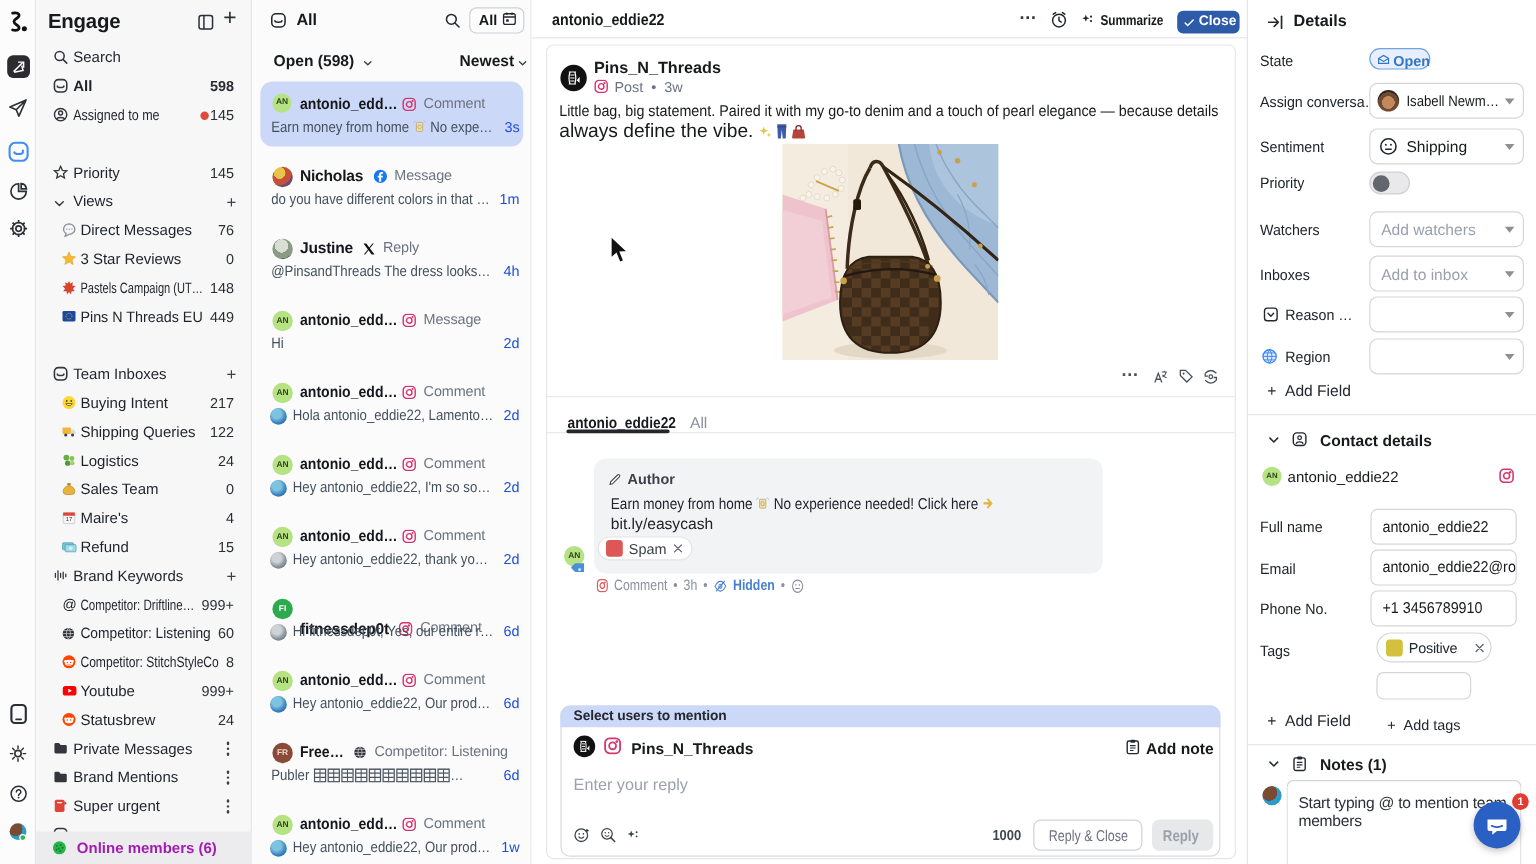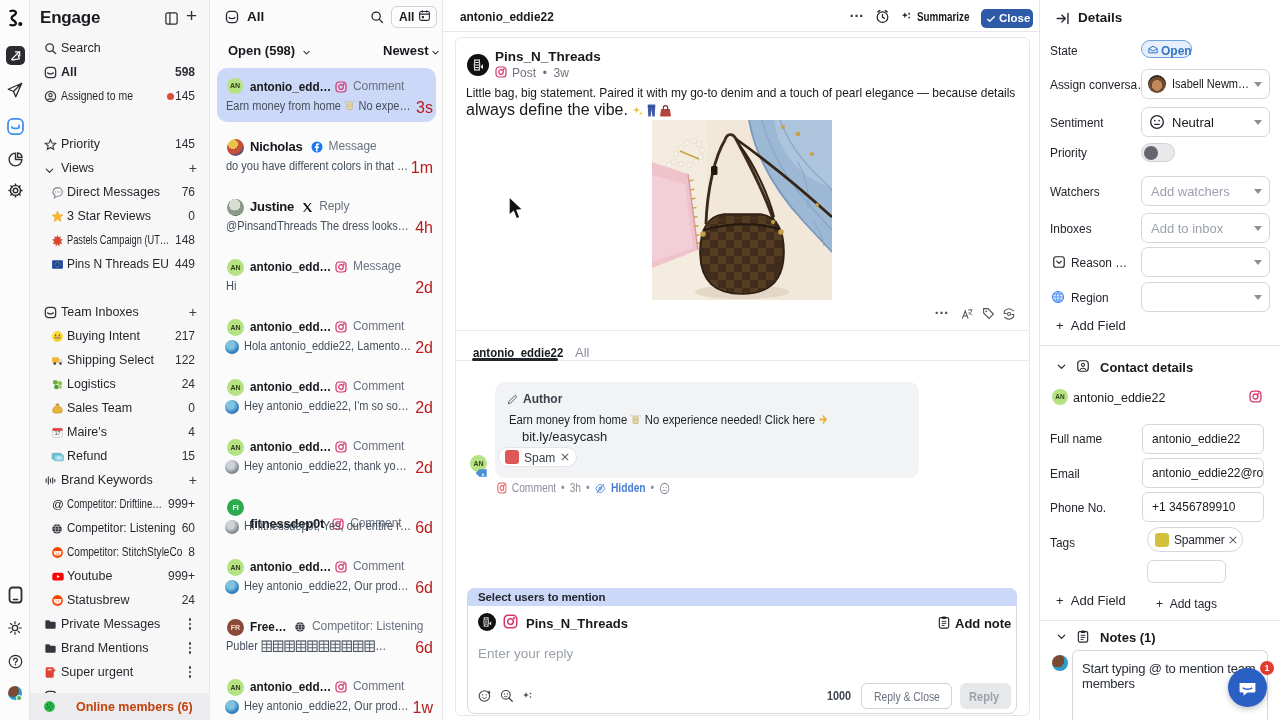--- a/index.html
+++ b/index.html
@@ -14,21 +14,21 @@
 .nc{position:absolute;right:15px;top:5px;font-size:12px;color:#2b2f35}
 .ni{position:absolute;top:5px}
 .dot{position:absolute;left:137px;top:9px;width:7px;height:7px;border-radius:50%;background:#de4a3d}
 .plus{position:absolute;right:13px;top:4px;font-size:14px;color:#3c4046}
 .kb{position:absolute;right:19px;top:6px;width:2.5px}
 .kb b{display:block;width:2.5px;height:2.5px;border-radius:50%;background:#3c4046;margin-bottom:2px}
 #list{position:absolute;left:210px;top:0;width:233px;height:720px;background:#fbfbfc;border-right:1px solid #e7e7ea}
 .av{position:absolute;border-radius:50%}
 .typ{font-size:12px;color:#6b7280;white-space:nowrap}
 .prev{position:absolute;font-size:12.5px;color:#44505c;white-space:nowrap;overflow:hidden;text-overflow:ellipsis;transform:scaleX(.88);transform-origin:0 50%}
-.tm{position:absolute;right:9px;font-size:16px;color:#b91c1c}
+.tm{position:absolute;right:9px;font-size:12px;color:#1d4ed8}
 #main{position:absolute;left:443px;top:0;width:597px;height:720px;background:#fff;border-right:1px solid #e5e6e8}
 #details{position:absolute;left:1040px;top:0;width:240px;height:720px;background:#fff}
 .lbl{position:absolute;left:10px;font-size:12.5px;color:#20242a;white-space:nowrap;overflow:hidden;transform:scaleX(.95);transform-origin:0 0}
 .box{position:absolute;left:101px;width:129px;height:30px;border:1px solid #d6d6da;border-radius:7px;background:#fff}
 .caret{position:absolute;right:18px;width:0;height:0;border-left:4.5px solid transparent;border-right:4.5px solid transparent;border-top:5px solid #8c8f96}
 .inp{position:absolute;left:102px;width:122px;height:30px;border:1px solid #d6d6da;border-radius:6px;background:#fff;font-size:13px;color:#17191c;line-height:28px;padding-left:9px;white-space:nowrap;overflow:hidden}
 </style></head><body>
 <div id="iconbar">
 
 <svg class="ab" style="left:5px;top:8px" width="20" height="20" viewBox="0 0 20 20">
@@ -169,21 +169,21 @@
       <div class="nt" style="left:37px">Buying Intent</div>
       <div class="nc">217</div>
     </div>
 <div class="nr" style="top:348px">
       <div class="ni" style="left:21px;top:5px"><svg width="13" height="13" viewBox="0 0 24 24">
           <rect x="2" y="6" width="13" height="10" rx="1.5" fill="#f2b63c"></rect>
           <path d="M15 9 h4.5 l2.5 4 v3 h-7 z" fill="#d8dade"></path>
           <circle cx="7" cy="17.5" r="2.4" fill="#3a3e44"></circle>
           <circle cx="17.5" cy="17.5" r="2.4" fill="#3a3e44"></circle>
         </svg></div>
-      <div class="nt" style="left:37px">Shipping Select</div>
+      <div class="nt" style="left:37px">Shipping Queries</div>
       <div class="nc">122</div>
     </div>
 <div class="nr" style="top:372px">
       <div class="ni" style="left:21px;top:5px"><svg width="13" height="13" viewBox="0 0 24 24">
           <circle cx="8" cy="8" r="4.5" fill="#67ad45"></circle>
           <circle cx="16.5" cy="9.5" r="3.8" fill="#8bc34a"></circle>
           <circle cx="10" cy="16.5" r="4.2" fill="#4f9a3c"></circle>
           <circle cx="17" cy="16.5" r="3.4" fill="#a3d06a"></circle>
         </svg></div>
       <div class="nt" style="left:37px">Logistics</div>
@@ -314,21 +314,21 @@
 <div class="ab" style="left:0;top:693px;width:180px;height:27px;background:#ececee">
       <svg class="ab" style="left:13px;top:7px" width="13" height="13" viewBox="0 0 24 24">
         <circle cx="12" cy="12" r="10" fill="#27b54a"></circle>
         <circle cx="8" cy="9" r="1.5" fill="#0f7a2a"></circle>
         <circle cx="14" cy="7.5" r="1.5" fill="#0f7a2a"></circle>
         <circle cx="17" cy="12" r="1.5" fill="#0f7a2a"></circle>
         <circle cx="11" cy="13" r="1.5" fill="#0f7a2a"></circle>
         <circle cx="7.5" cy="15" r="1.5" fill="#0f7a2a"></circle>
         <circle cx="13.5" cy="17" r="1.5" fill="#0f7a2a"></circle>
       </svg>
-      <div class="ab b" style="left:46px;top:7px;font-size:12.5px;color:#c2410c">Online members (6)</div>
+      <div class="ab b" style="left:34px;top:7px;font-size:12.5px;color:#a21caf">Online members (6)</div>
     </div>
 </div>
 <div id="list">
 <svg class="ab" style="left:15px;top:10px" width="14" height="14" viewBox="0 0 24 24">
       <rect x="2.5" y="2.5" width="19" height="19" rx="6" fill="none" stroke="#23272e" stroke-width="2.2"></rect>
       <path d="M7 12.5 c0 2.8 10 2.8 10 0" fill="none" stroke="#23272e" stroke-width="2.2" stroke-linecap="round"></path>
     </svg>
 <div class="ab b" style="left:37px;top:9px;font-size:13.5px">All</div>
 <svg class="ab" style="left:160px;top:10px" width="14" height="14" viewBox="0 0 24 24">
       <circle cx="10.5" cy="10.5" r="7" fill="none" stroke="#23272e" stroke-width="2.2"></circle>
@@ -736,21 +736,21 @@
       <path d="M3 21 l4.5-1 L20 7.5 a2.2 2.2 0 0 0 -3.5-3.5 L4 16.5 z" fill="none" stroke="#4a5058" stroke-width="2"></path>
     </svg>
 <div class="ab" style="left:80px;top:392px;font-size:12px;font-weight:bold;color:#3a414a">Author</div>
 <div class="ab" style="left:66px;top:412px;font-size:13px;color:#20242a;white-space:nowrap;transform:scaleX(.87);transform-origin:0 50%">Earn money from home <svg width="13" height="11" viewBox="0 0 26 22" class="inl" style="vertical-align:-1px">
         <rect x="7" y="4" width="12" height="15" rx="1.5" fill="#ece0b5" stroke="#b99e53" stroke-width="1.2"></rect>
         <circle cx="13" cy="11.5" r="3.4" fill="none" stroke="#b99e53" stroke-width="1.2"></circle>
         <path d="M6 3 c-3-2 -5 0 -4.5 2.5 M20 3 c3-2 5 0 4.5 2.5" stroke="#b9c3cc" stroke-width="1.6" fill="none"></path>
       </svg> No experience needed! Click here <svg width="12" height="11" viewBox="0 0 24 22" class="inl" style="vertical-align:-1px">
         <path d="M2 9 h10 l-3.5-5 2-2 9 9 -9 9 -2-2 3.5-5 H2 z" fill="#e8b33c"></path>
       </svg></div>
-<div class="ab" style="left:79px;top:429px;font-size:13px;color:#20242a">bit.ly/easycash</div>
+<div class="ab" style="left:66px;top:429px;font-size:13px;color:#20242a">bit.ly/easycash</div>
 <div class="ab" style="left:55px;top:447px;width:79px;height:20px;background:#fff;border:1px solid #e3e4e8;border-radius:11px"></div>
 <div class="ab" style="left:62px;top:450px;width:14px;height:14px;background:#dd5757;border-radius:3px"></div>
 <div class="ab" style="left:81px;top:450.5px;font-size:12px;color:#3a414a">Spam</div>
 <svg class="ab" style="left:117px;top:452px" width="10" height="10" viewBox="0 0 24 24">
       <path d="M5 5 L19 19 M19 5 L5 19" stroke="#5f6670" stroke-width="2.6" stroke-linecap="round"></path>
     </svg>
 <div class="av" style="left:27px;top:455px;width:17px;height:17px;background:#b5e283">
       <span style="display:block;font-size:7px;font-weight:bold;color:#33431c;text-align:center;line-height:17px">AN</span>
     </div>
 <svg class="ab" style="left:33px;top:466px" width="14" height="14" viewBox="0 0 24 24">
@@ -858,21 +858,21 @@
 <div class="ab" style="left:132px;top:77px;font-size:12.5px;white-space:nowrap;transform:scaleX(.88);transform-origin:0 50%">Isabell Newm…</div>
 <div class="lbl" style="top:116px">Sentiment</div>
 <div class="box" style="top:107px"></div>
     <div class="caret" style="top:120px"></div>
 <svg class="ab" style="left:109px;top:114px" width="16" height="16" viewBox="0 0 24 24">
       <circle cx="12" cy="12" r="9.5" fill="none" stroke="#23272e" stroke-width="2"></circle>
       <circle cx="8.8" cy="10" r="1.2" fill="#23272e"></circle>
       <circle cx="15.2" cy="10" r="1.2" fill="#23272e"></circle>
       <path d="M8.5 15.5 h7" stroke="#23272e" stroke-width="1.8" stroke-linecap="round"></path>
     </svg>
-<div class="ab" style="left:132px;top:115px;font-size:13px">Neutral</div>
+<div class="ab" style="left:132px;top:115px;font-size:13px">Shipping</div>
 <div class="lbl" style="top:146px">Priority</div>
 <div class="ab" style="left:101px;top:143px;width:34px;height:19px;background:#e9e9ec;border:1px solid #cfcfd4;border-radius:10px"></div>
 <div class="ab" style="left:104px;top:146px;width:14px;height:14px;background:#63666d;border-radius:50%"></div>
 <div class="lbl" style="top:185px">Watchers</div>
 <div class="box" style="top:176px"></div>
     <div class="caret" style="top:189px"></div>
 <div class="ab" style="left:111px;top:184px;font-size:13px;color:#9aa1ab">Add watchers</div>
 <div class="lbl" style="top:222px">Inboxes</div>
 <div class="box" style="top:213px"></div>
     <div class="caret" style="top:226px"></div>
@@ -913,21 +913,21 @@
     </svg>
 <div class="lbl" style="top:432px">Full name</div>
 <div class="inp" style="top:424px"><span style="display:inline-block;transform:scaleX(.92);transform-origin:0 50%">antonio_eddie22</span></div>
 <div class="lbl" style="top:467px">Email</div>
 <div class="inp" style="top:458px"><span style="display:inline-block;transform:scaleX(.92);transform-origin:0 50%">antonio_eddie22@roc</span></div>
 <div class="lbl" style="top:501px">Phone No.</div>
 <div class="inp" style="top:492px"><span style="display:inline-block;transform:scaleX(.92);transform-origin:0 50%">+1 3456789910</span></div>
 <div class="lbl" style="top:536px">Tags</div>
 <div class="ab" style="left:107px;top:527px;width:96px;height:25px;background:#fff;border:1px solid #d6d6da;border-radius:13px"></div>
 <div class="ab" style="left:115px;top:533px;width:14px;height:14px;background:#d3c13d;border-radius:3px"></div>
-<div class="ab" style="left:134px;top:533px;font-size:12px;color:#23272e;letter-spacing:-.2px">Spammer</div>
+<div class="ab" style="left:134px;top:533px;font-size:12px;color:#23272e;letter-spacing:-.2px">Positive</div>
 <svg class="ab" style="left:188px;top:535px" width="10" height="10" viewBox="0 0 24 24">
       <path d="M5 5 L19 19 M19 5 L5 19" stroke="#5f6670" stroke-width="2.6" stroke-linecap="round"></path>
     </svg>
 <div class="ab" style="left:107px;top:560px;width:79px;height:23px;background:#fff;border:1px solid #d6d6da;border-radius:6px"></div>
 <div class="ab" style="left:116px;top:597px;font-size:12px;color:#23272e">+&nbsp;&nbsp;Add tags</div>
 <div class="ab" style="left:16px;top:593px;font-size:13px;color:#23272e">+&nbsp;&nbsp;Add Field</div>
 <div class="ab" style="left:0;top:620px;width:240px;height:1px;background:#e7e7ea"></div>
 <svg class="ab" style="left:16px;top:631px" width="11" height="11" viewBox="0 0 24 24">
       <path d="M5 9 l7 7 7-7" fill="none" stroke="#23272e" stroke-width="2.8" stroke-linecap="round" stroke-linejoin="round"></path>
     </svg>

